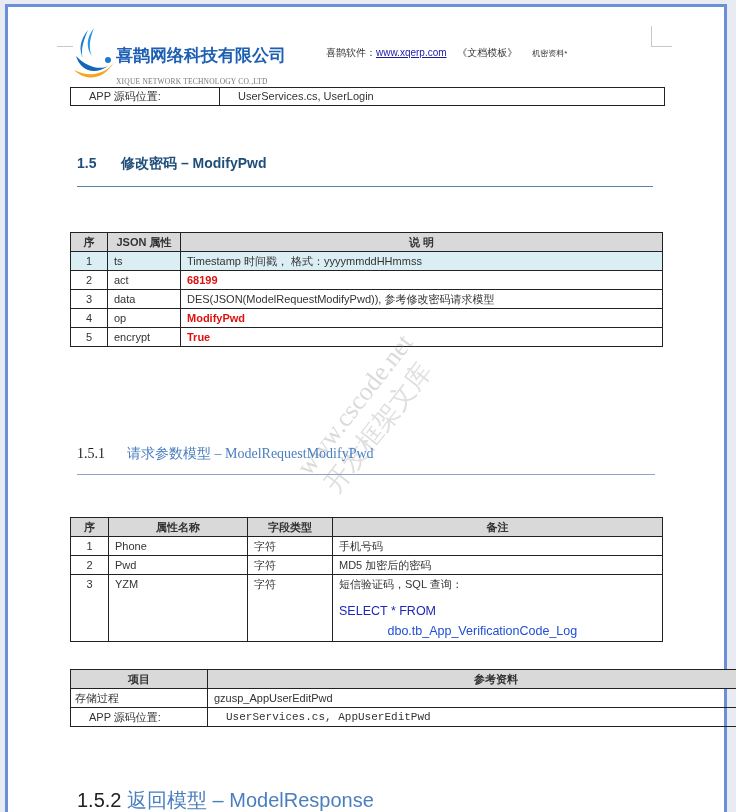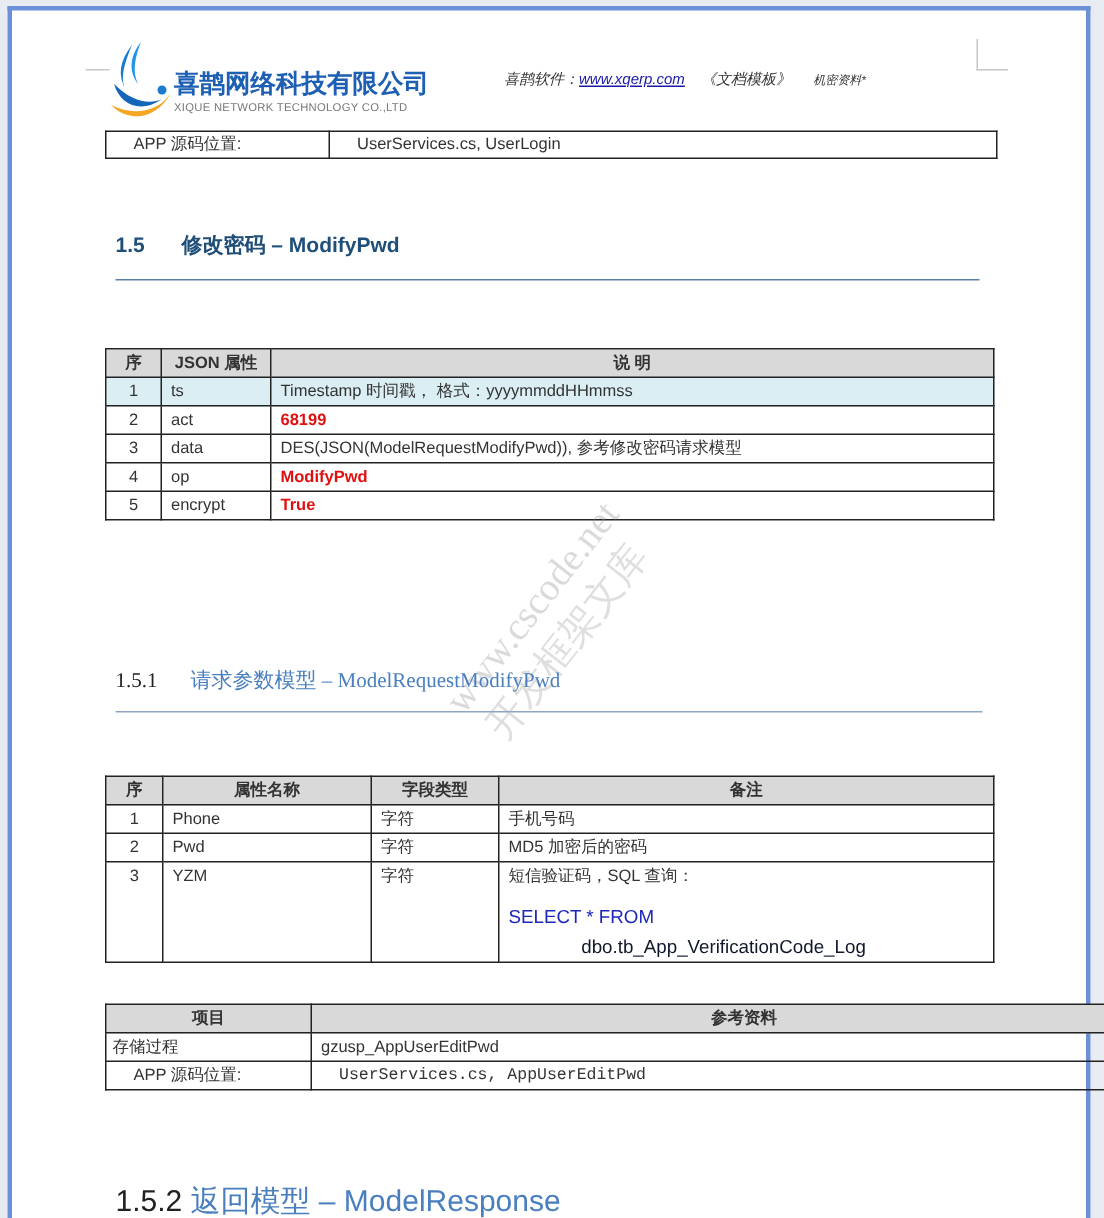--- a/index.html
+++ b/index.html
@@ -16,23 +16,23 @@
     border-top: 3px solid #6b8fd9;
     border-right: 3px solid #6b8fd9;
     box-sizing: border-box;
   }
   .abs { position: absolute; }
   .corner-tl { left: 57px; top: 46px; width: 16px; border-top: 1px solid #c8c8c8; }
   .corner-tr { left: 651px; top: 26px; width: 20px; height: 20px; border-left: 1px solid #c8c8c8; border-bottom: 1px solid #c8c8c8; }
 
   .logo { left: 70px; top: 26px; width: 230px; height: 56px; }
   .logo-cn { position: absolute; left: 46px; top: 18px; font-size: 17px; font-weight: bold; color: #1d5fb3; letter-spacing: 0px; white-space: nowrap; }
-  .logo-en { position: absolute; left: 46px; top: 41px; font-family: Liberation Sans, sans-serif; font-size: 7.5px; color: #777; white-space: nowrap; letter-spacing: 0.2px; }
-
-  .header-right { left: 336px; top: 46px; font-size: 10px; color: #333; white-space: nowrap; font-style: italic; }
+  .logo-en { position: absolute; left: 46px; top: 51px; font-family: Liberation Serif, serif; font-size: 7.5px; color: #777; white-space: nowrap; letter-spacing: 0.2px; }
+
+  .header-right { left: 326px; top: 46px; font-size: 10px; color: #333; white-space: nowrap; }
   .header-right a { color: #1a1aa6; text-decoration: underline; }
   .header-right .conf { font-size: 8px; margin-left: 12px; }
   .header-right .sep { margin-left: 8px; }
 
   table { border-collapse: collapse; font-size: 11px; color: #333; }
   td, th { border: 1px solid #222; padding: 0 6px; height: 18px; font-weight: normal; text-align: left; vertical-align: top; line-height: 18px; }
   th { background: #d9d9d9; text-align: center; font-weight: bold; color: #333; }
   .center { text-align: center; }
   .red { color: #e01010; font-weight: bold; margin-top: 16px; }
   .hl td { background: #daeef3; }
@@ -47,21 +47,21 @@
 
   .t1 { left: 70px; top: 232px; width: 593px; }
 
   .h2 { left: 77px; top: 445px; font-size: 14px; color: #333; white-space: nowrap; font-family: Liberation Serif, serif; }
   .h2 .num { display: inline-block; width: 50px; color: #222; }
   .h2 .title { color: #4a7fbf; }
   .rule2 { left: 77px; top: 474px; width: 578px; background: #8ea6c4; }
 
   .t2 { left: 70px; top: 517px; width: 593px; }
   .sql-kw { color: #1d27b8; text-align: center; }
-  .sql-tbl { color: #0f172a; padding-left: 45px; }
+  .sql-tbl { color: #1d4ed8; padding-left: 45px; }
 
   .t3 { left: 70px; top: 669px; width: 715px; }
 
   .h3 { left: 77px; top: 787px; font-size: 20px; color: #333; white-space: nowrap; }
   .h3 .num { display: inline-block; width: 50px; color: #222; }
   .h3 .title { color: #4a7fbf; }
 
   .watermark { left: 280px; top: 300px; width: 200px; height: 200px; pointer-events: none; }
   .wm1 { position: absolute; left: -10px; top: 90px; transform: rotate(-52deg); font-family: "Liberation Serif", serif; font-size: 26px; color: rgba(150,150,150,0.35); white-space: nowrap; }
   .wm2 { position: absolute; left: 20px; top: 110px; transform: rotate(-52deg); font-size: 26px; color: rgba(150,150,150,0.3); white-space: nowrap; }

